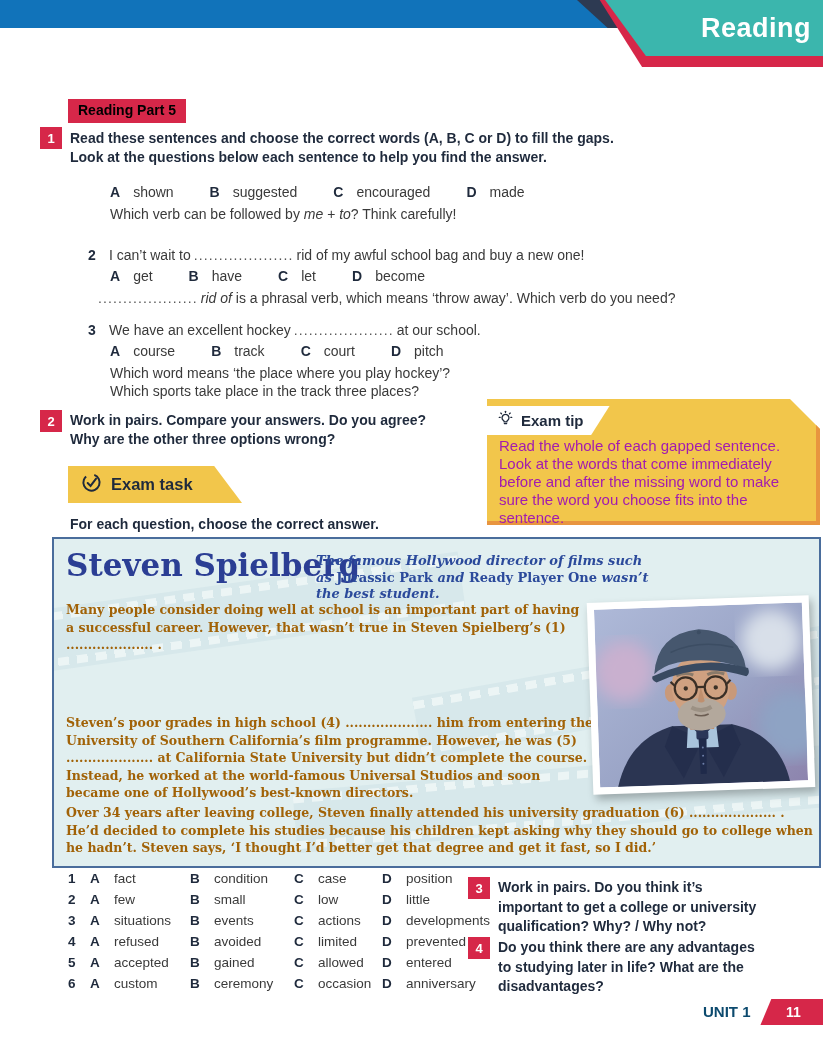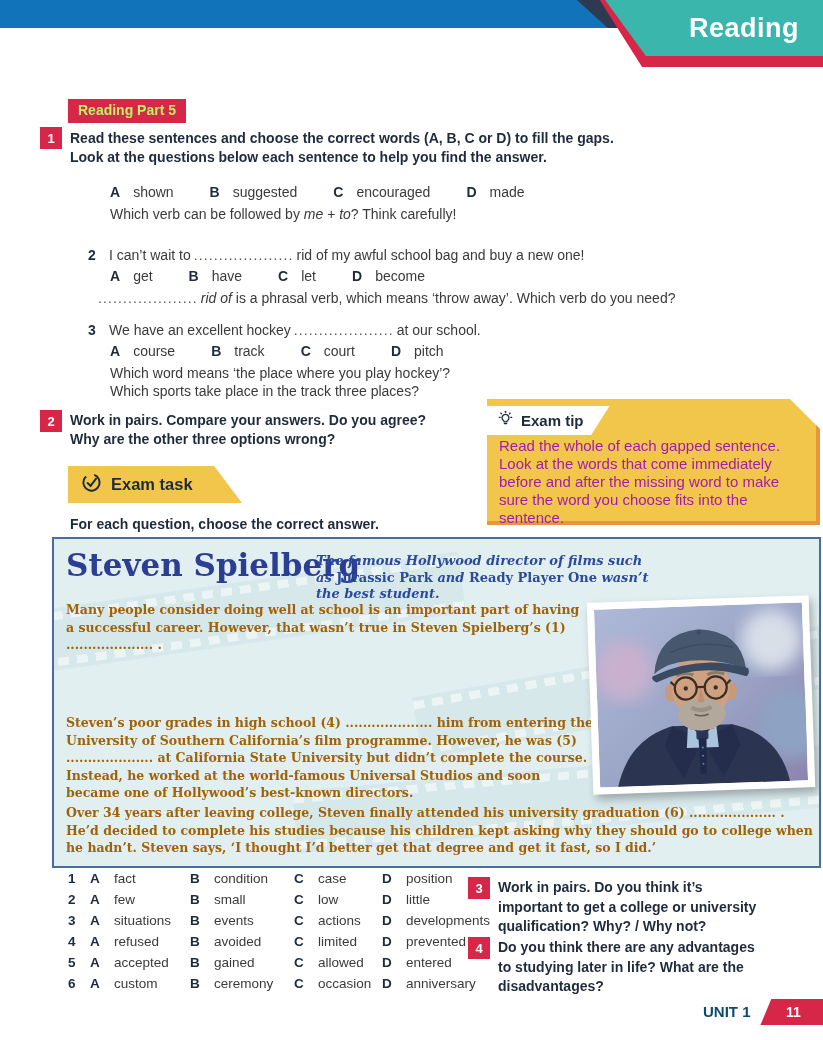--- a/index.html
+++ b/index.html
@@ -8,23 +8,23 @@
 
   
   .topbar{position:absolute;left:0;top:0;width:100%;height:28px;background:#1173ba;}
   .diag{position:absolute;left:577px;top:0;width:64px;height:28px;background:#2d3a52;
         clip-path:polygon(0 0,55% 0,100% 100%,48% 100%);}
   .redtab{position:absolute;left:588px;top:0;width:235px;height:67px;background:#d62749;
         clip-path:polygon(5% 0,100% 0,100% 100%,23% 100%);}
   .tealtab{position:absolute;left:596px;top:0;width:227px;height:56px;background:#3bb6ad;
         clip-path:polygon(4% 0,100% 0,100% 100%,22% 100%);
         color:#fff;font-weight:bold;font-size:27px;display:flex;align-items:center;
-        justify-content:flex-end;padding-right:24px;box-sizing:border-box;letter-spacing:.5px;}
-
-  .partlabel{position:absolute;left:68px;top:99px;background:#d62749;color:#bef264;
+        justify-content:flex-end;padding-right:12px;box-sizing:border-box;letter-spacing:.5px;}
+
+  .partlabel{position:absolute;left:68px;top:99px;background:#d62749;color:#000000;
         font-weight:bold;font-size:14px;padding:3px 10px 5px;}
 
   .numbadge{position:absolute;width:22px;height:22px;background:#d62749;color:#fff;
         font-weight:bold;font-size:13px;display:flex;align-items:center;justify-content:center;}
   #b1{left:40px;top:127px;} #b2{left:40px;top:410px;}
   #b3{left:468px;top:877px;} #b4{left:468px;top:937px;}
 
   .instr{position:absolute;font-weight:bold;font-size:14px;color:#1f2a3c;line-height:19px;}
   .instr div{white-space:nowrap;}
   #instr1{left:70px;top:129px;}

